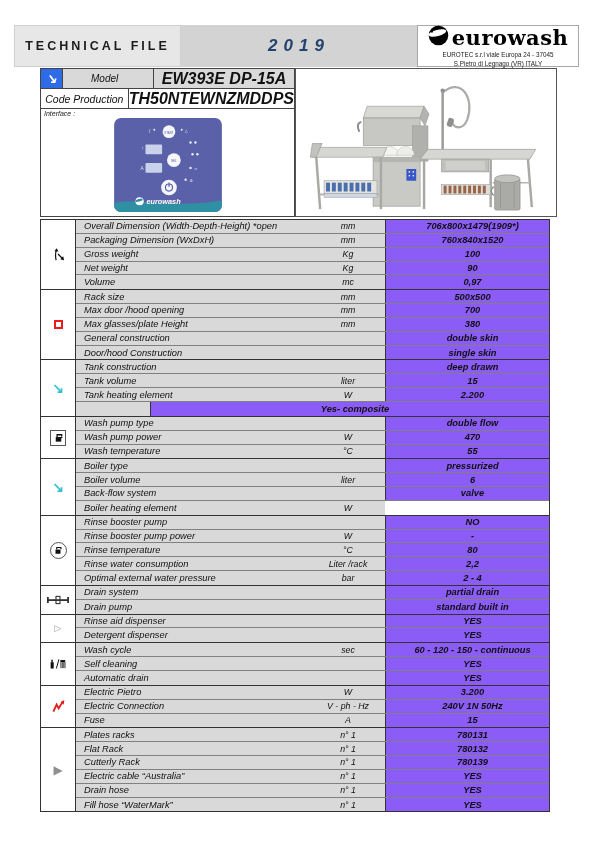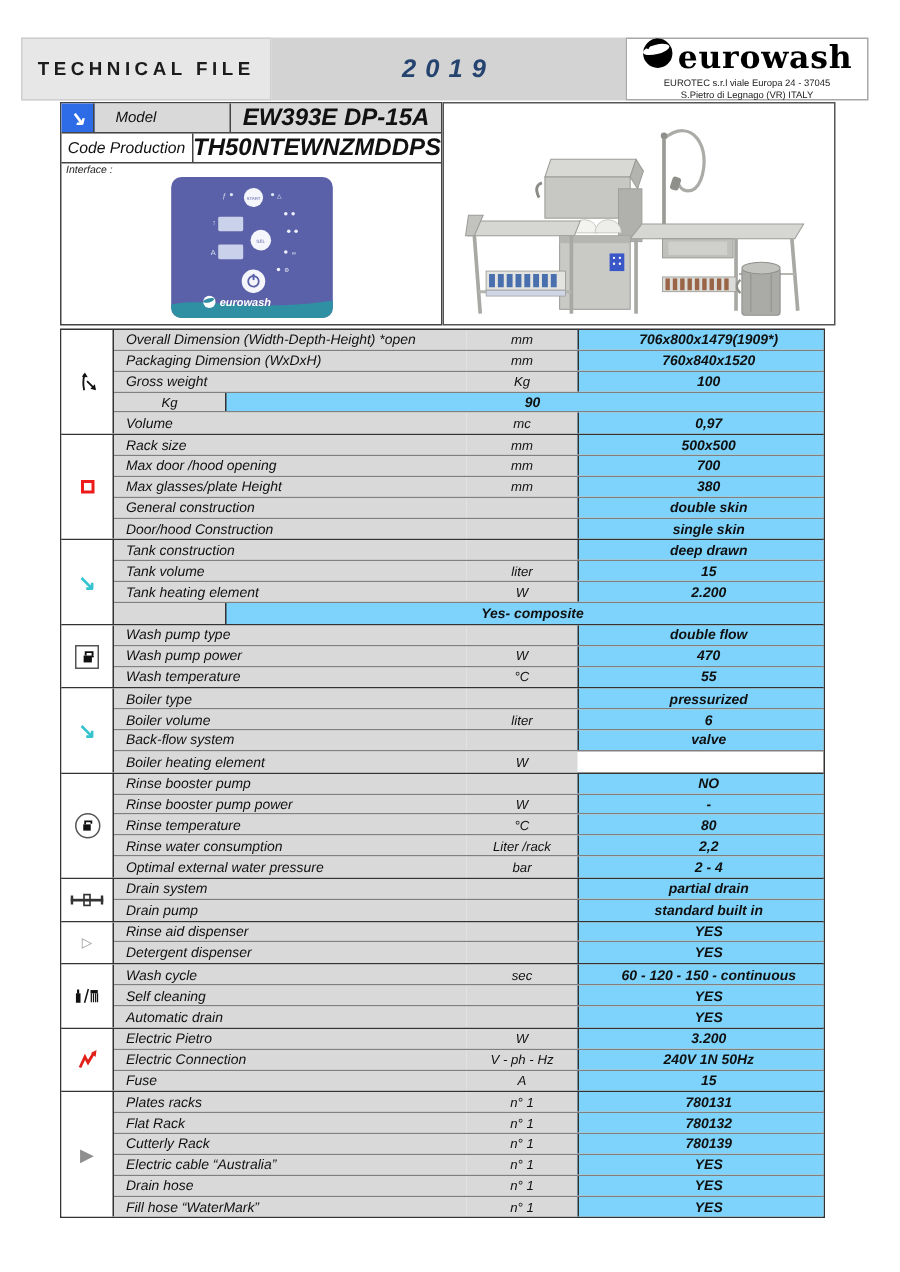--- a/index.html
+++ b/index.html
@@ -15,40 +15,40 @@
   .logo-row{display:flex;align-items:center;gap:3px;}
   .logo-word{font-family:"DejaVu Serif",serif;font-weight:bold;font-size:21px;color:#000;letter-spacing:.5px;line-height:20px;}
   .logo-addr{font-size:6.3px;color:#222;text-align:center;line-height:7.5px;margin-top:1px;}
 
   
   .model-box{position:absolute;left:40px;top:68px;width:255px;height:149px;border:1px solid #444;box-sizing:border-box;}
   .m-row{display:flex;height:20px;box-sizing:border-box;border-bottom:1px solid #444;font-style:italic;}
   .m-row1{background:#d9d9d9;}
   .m-ic{width:22px;display:flex;align-items:center;justify-content:center;background:#2e6be6;border-right:1px solid #444;box-sizing:border-box;}
   .m-ic span{color:#fff;font-weight:bold;font-size:13px;line-height:13px;}
-  .m-lab{width:91px;display:flex;align-items:center;padding-left:14px;font-size:10px;border-right:1px solid #444;box-sizing:border-box;}
+  .m-lab{width:91px;display:flex;align-items:center;padding-left:28px;font-size:10px;border-right:1px solid #444;box-sizing:border-box;}
   .m-lab2{width:113px;display:flex;align-items:center;justify-content:center;font-size:10.5px;border-right:1px solid #444;box-sizing:border-box;}
   .m-val{flex:1;display:flex;align-items:center;justify-content:center;font-size:16px;font-weight:bold;}
   .iface{position:relative;height:107px;}
   .iface-lab{position:absolute;left:3px;top:1px;font-style:italic;font-size:7px;color:#222;}
   .iface svg{position:absolute;left:72px;top:8px;}
 
   .photo-box{position:absolute;left:295px;top:68px;width:262px;height:149px;border:1px solid #555;box-sizing:border-box;background:#fff;}
 
   
   .spec{position:absolute;left:40px;top:219px;width:508px;border:1.5px solid #333;box-sizing:content-box;}
   .sgroup{display:flex;border-bottom:1px solid #333;}
   .sgroup:last-child{border-bottom:none;}
   .icell{width:35px;min-width:35px;border-right:1px solid #333;box-sizing:border-box;display:flex;align-items:center;justify-content:center;background:#fff;}
   .rows{flex:1;}
   .srow{display:flex;height:13.85px;box-sizing:border-box;border-bottom:1px solid #808080;font-style:italic;}
   .srow:last-child{border-bottom:none;}
   .lc{width:235px;box-sizing:border-box;background:#d9d9d9;display:flex;align-items:center;padding-left:8px;font-size:9.3px;color:#101010;white-space:nowrap;overflow:hidden;}
   .uc{width:74px;box-sizing:border-box;background:#d9d9d9;display:flex;align-items:center;justify-content:center;font-size:8.8px;color:#101010;}
-  .vc{flex:1;border-left:1px solid #333;box-sizing:border-box;background:#7dd3fc;display:flex;align-items:center;justify-content:center;font-size:9.3px;font-weight:bold;color:#101010;white-space:nowrap;padding-left:10px;}
+  .vc{flex:1;border-left:1px solid #333;box-sizing:border-box;background:#8b5cf6;display:flex;align-items:center;justify-content:center;font-size:9.3px;font-weight:bold;color:#101010;white-space:nowrap;padding-left:10px;}
 
   .tri-outline{color:#9a9a9a;font-size:9px;font-style:normal;}
   .tri-fill{color:#8f8f8f;font-size:12px;font-style:normal;}
   .cyan-arrow{color:#35c3d0;font-weight:bold;font-size:14px;font-style:normal;line-height:14px;}
   .red-square{width:9px;height:9px;border:2px solid #ec1c1c;box-sizing:border-box;}
   .pump-box{width:14px;height:14px;border:1px solid #555;display:flex;align-items:center;justify-content:center;background:#fff;}
   .pump-circle{width:15px;height:15px;border:1px solid #555;border-radius:50%;display:flex;align-items:center;justify-content:center;background:#fff;}
 </style>
 </head>
 <body>
@@ -231,20 +231,21 @@
           <div class="lc">Packaging Dimension (WxDxH)</div>
           <div class="uc">mm</div>
           <div class="vc">760x840x1520</div>
         </div>
         <div class="srow">
           <div class="lc">Gross weight</div>
           <div class="uc">Kg</div>
           <div class="vc">100</div>
         </div>
         <div class="srow">
+          <div class="lc">Net weight</div>
           <div class="uc">Kg</div>
           <div class="vc">90</div>
         </div>
         <div class="srow">
           <div class="lc">Volume</div>
           <div class="uc">mc</div>
           <div class="vc">0,97</div>
         </div>
       </div>
     </div>

